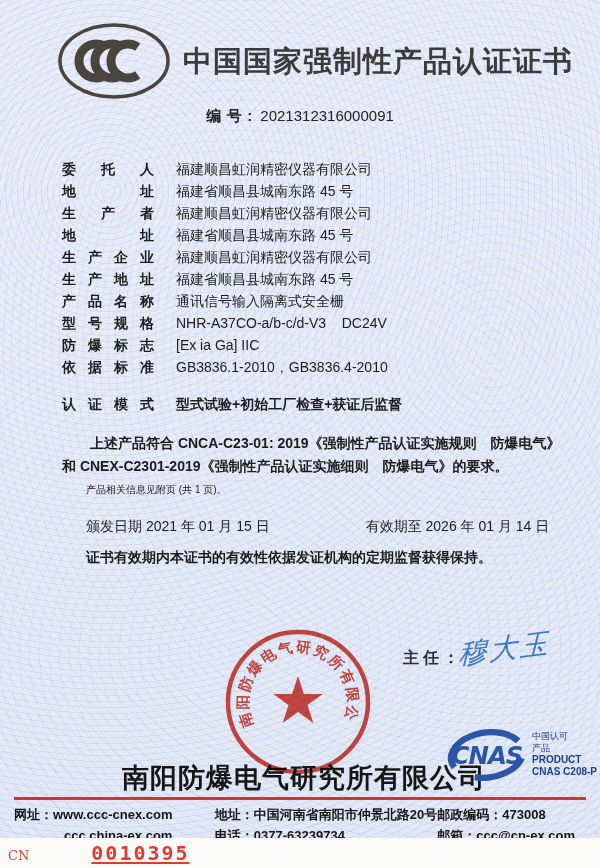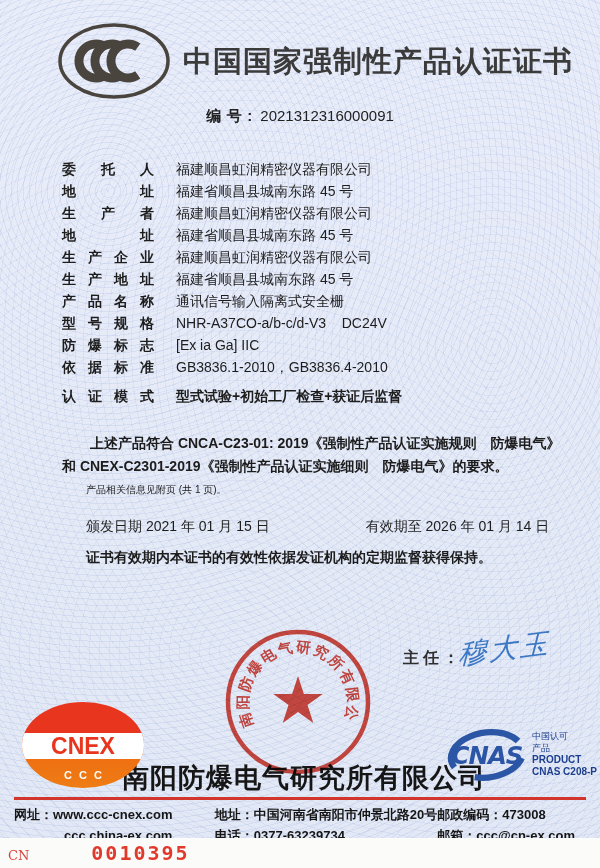--- a/index.html
+++ b/index.html
@@ -21,21 +21,21 @@
   .ccc-logo { left:56px; top:22px; width:116px; height:78px; }
   .title { left:183px; top:42px; font-size:29px; font-weight:bold; color:#3b3b3b; letter-spacing:1px; white-space:nowrap; }
   .certno { left:0; top:107px; width:600px; text-align:center; font-size:15px; color:#222; white-space:nowrap; }
   .certno .lab { font-weight:bold; display:inline-block; width:46px; text-align:justify; text-align-last:justify; margin-right:4px; }
 
   
   .fields { left:62px; top:161px; }
   .frow { display:flex; align-items:flex-start; height:22px; font-size:14px; color:#1d1d1d; }
   .frow .lbl { display:inline-block; width:92px; font-weight:bold; text-align:justify; text-align-last:justify; flex:none; }
   .frow .val { margin-left:22px; white-space:pre; }
-  .mode-row { margin-top:7px; }
+  .mode-row { margin-top:15px; }
   .mode-row .val { font-weight:bold; }
 
   
   .stmt { left:62px; top:432px; font-size:14px; font-weight:bold; color:#1c1c1c; line-height:23px; }
   .stmt .indent { text-indent:2em; }
   .attach { left:86px; top:483px; font-size:10px; color:#1d1d1d; }
   .dates { left:86px; top:518px; font-size:14px; color:#1d1d1d; display:flex; }
   .dates .exp { margin-left:96px; }
   .validity { left:86px; top:549px; font-size:14px; font-weight:bold; color:#1c1c1c; }
 
@@ -65,21 +65,21 @@
   .footer { left:0; top:804px; width:575px; font-size:13px; font-weight:600; color:#151515; }
   .footer .cols { display:flex; }
   .fc1 { margin-left:14px; width:192px; }
   .fc1 .l2 { padding-left:50px; }
   .fc2 { width:244px;margin-left:28px; }
   .fc3 { width:150px; }
   .footer div { line-height:21px; white-space:nowrap; }
 
   .serial { left:8px; top:841px; display:flex; align-items:baseline; }
   .serial .pfx { color:#d8433a; font-size:13px; font-family:"DejaVu Serif","Liberation Serif",serif; margin-right:14px; }
-  .serial .num { color:#e03a2c; font-size:20px; font-weight:bold; font-family:"DejaVu Sans Mono","Liberation Mono",monospace; letter-spacing:2px; text-underline-offset:2px; text-decoration-thickness:2px; }
+  .serial .num { color:#e03a2c; font-size:20px; font-weight:bold; font-family:"DejaVu Sans Mono","Liberation Mono",monospace; letter-spacing:2px; text-decoration:underline; text-underline-offset:2px; text-decoration-thickness:2px; }
   .white-strip { left:0; top:838px; width:600px; height:30px; background:#fbfbfa; }
   .serial { z-index:3;gap:48px; }
 </style>
 </head>
 <body>
 
 <div class="cert">
 
   <svg class="abs ccc-logo" viewBox="0 0 116 78">
     <ellipse cx="58" cy="39" rx="54" ry="36" fill="none" stroke="#4a443e" stroke-width="3.5"></ellipse>
@@ -165,26 +165,20 @@
     </defs>
     <circle cx="75" cy="75" r="70" fill="none" stroke="#d6382c" stroke-width="4.5"></circle>
     <polygon points="75,49 80.9,66.9 99.7,67 84.5,78.1 90.3,96 75,85 59.7,96 65.5,78.1 50.3,67 69.1,66.9" fill="#d6382c"></polygon>
     <text font-size="14.5" font-weight="bold" fill="#d6382c" letter-spacing="2.2" font-family="DejaVu Sans, Liberation Sans, sans-serif">
       <textPath href="#sealArc" startOffset="2">南阳防爆电气研究所有限公司</textPath>
     </text>
   </svg>
 
   <div class="abs issuer-name nowrap">南阳防爆电气研究所有限公司</div>
 
-  <div class="abs cnex">
-    <div class="band">
-        <span>CNEX</span>
-      </div>
-    <div class="ccc-sub">CCC</div>
-  </div>
 
   <div class="abs cnas">
     <svg width="82" height="66" viewBox="0 0 84 64">
       <g transform="rotate(-8 42 32)">
         <path d="M7.2,39.9 A37,23 0 0 1 75.5,22.3" fill="none" stroke="#2b55a5" stroke-width="6.5"></path>
         <path d="M76.8,39.9 A37,23 0 0 1 26.4,52.8" fill="none" stroke="#2b55a5" stroke-width="6.5"></path>
       </g>
       <text x="42" y="41" text-anchor="middle" font-size="25" font-weight="bold" font-style="italic" fill="#2b55a5" letter-spacing="-1" font-family="DejaVu Sans, Liberation Sans, sans-serif">CNAS</text>
     </svg>
     <div class="cnas-text">

